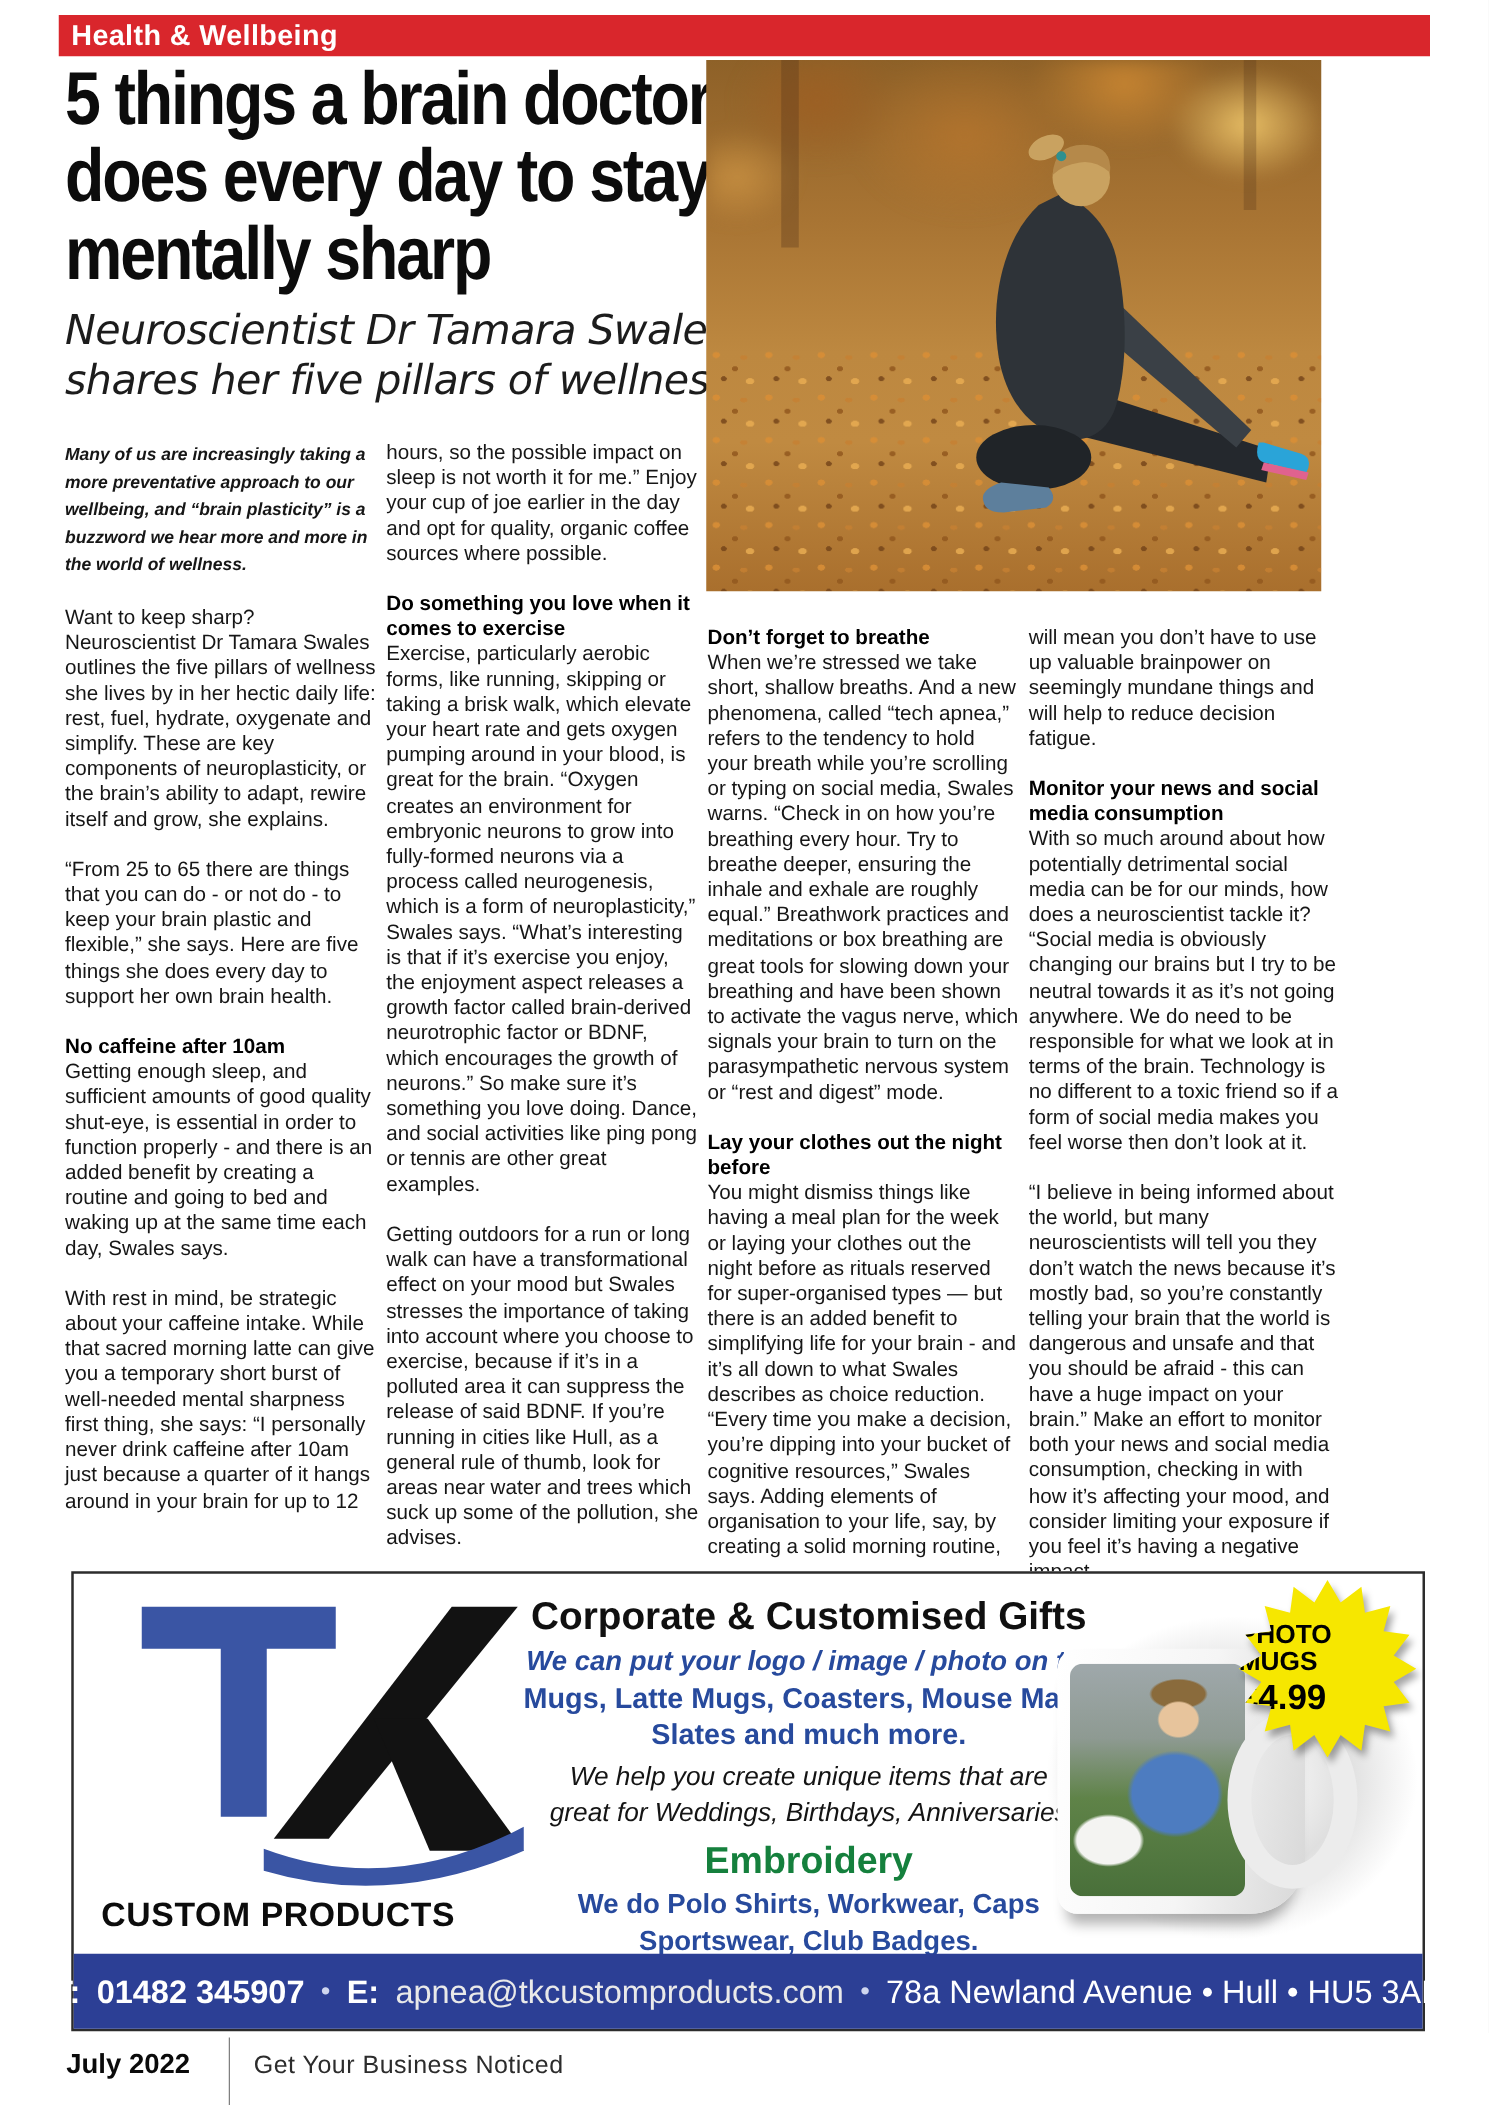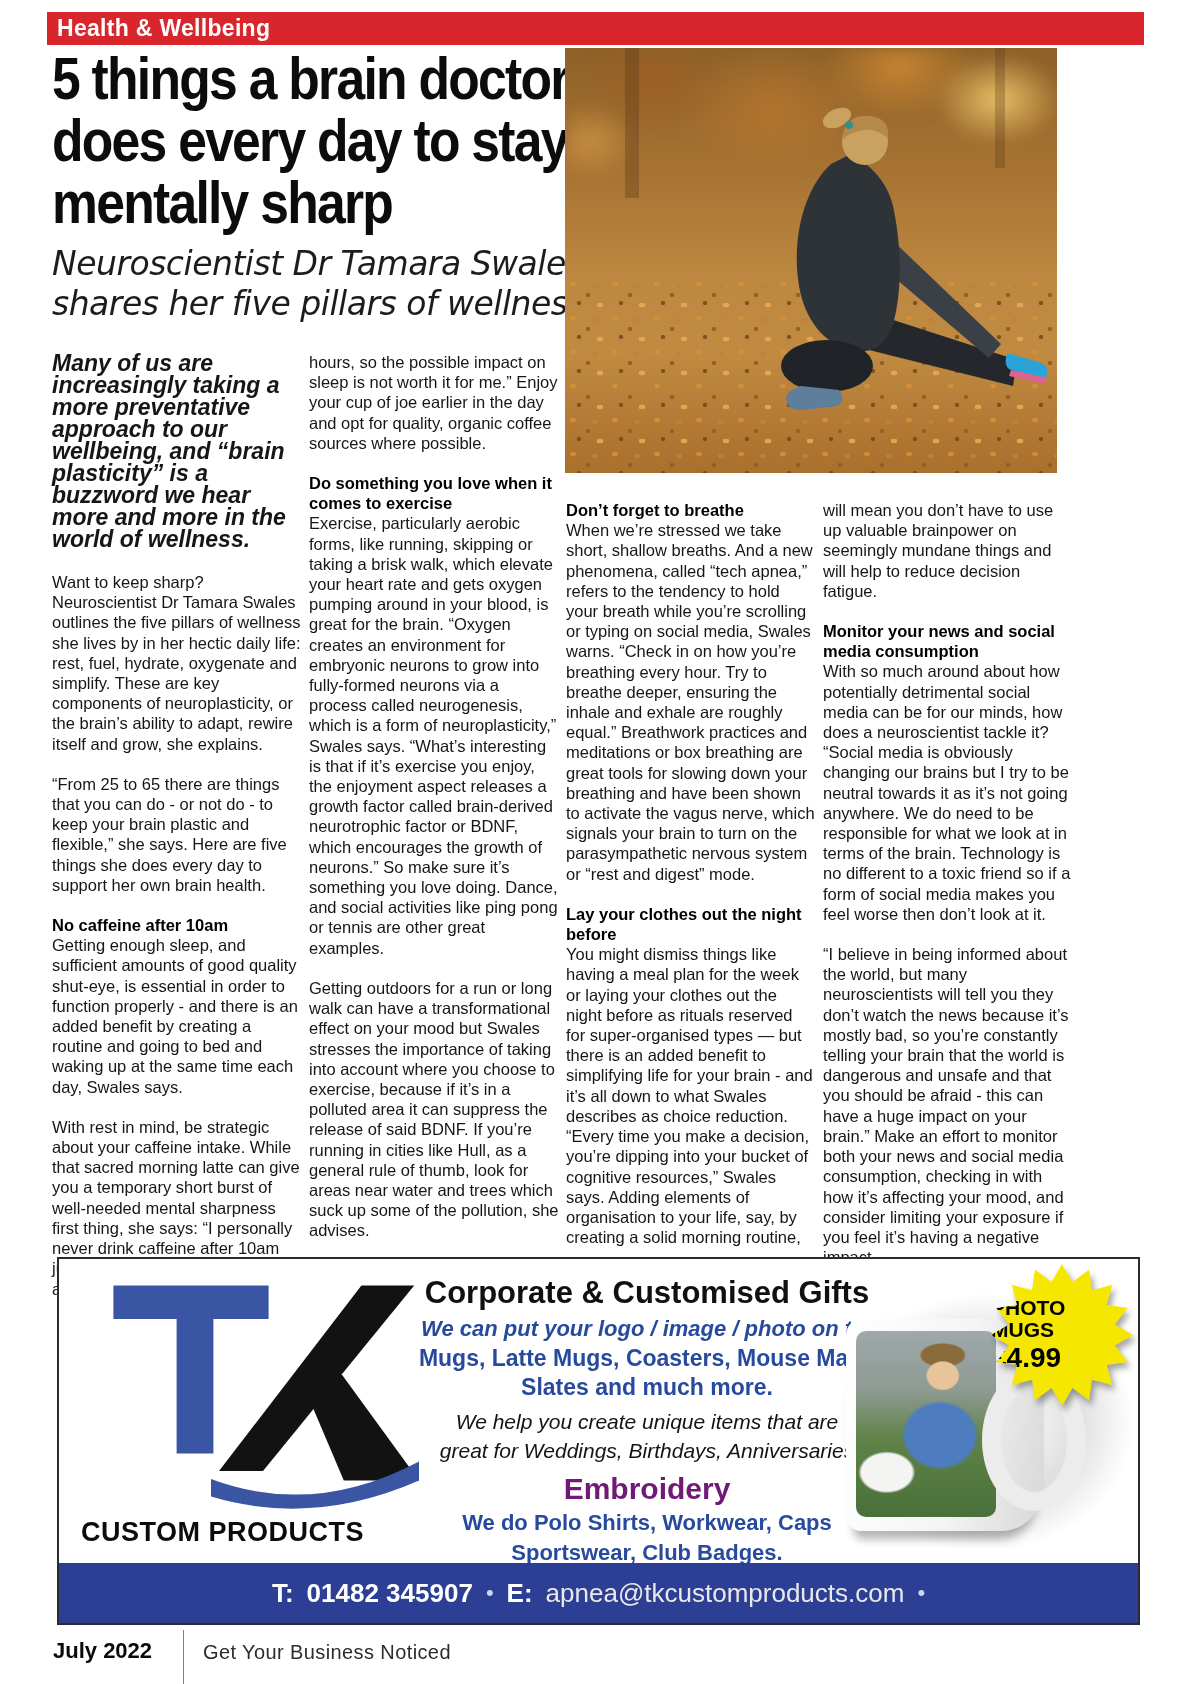--- a/index.html
+++ b/index.html
@@ -39,40 +39,40 @@
         radial-gradient(5px 4px at 14px 25px, rgba(114,66,24,.8) 45%, transparent 52%),
         radial-gradient(6px 4px at 30px 8px, rgba(198,128,50,.8) 45%, transparent 52%);
       background-size:42px 34px;}
   .photo svg{position:absolute;inset:0;}
 
   
   .col{position:absolute;width:250px;font-size:16.5px;line-height:20.2px;color:#161616;}
   .col p{margin:0 0 20px;}
   .col p:last-child{margin-bottom:0;}
   .col h3{margin:0;font-size:16.5px;line-height:20.2px;color:#000;}
-  .col .lead{font-weight:bold;font-style:italic;font-size:23px;line-height:22px;margin-bottom:22px;}
+  .col .lead{font-weight:bold;font-style:italic;font-size:14px;line-height:22px;margin-bottom:22px;}
   .col1{left:52px;top:352px;}
   .col2{left:309px;top:352px;}
   .col3{left:566px;top:500px;}
   .col4{left:823px;top:500px;}
 
   
   .ad{position:absolute;left:57px;top:1257px;width:1083px;height:368px;border:2px solid #2c2c2c;
       box-sizing:border-box;background:#fff;}
   .tk-logo{position:absolute;left:14px;top:12px;width:372px;height:248px;}
   .sr{position:absolute;width:1px;height:1px;overflow:hidden;clip-path:inset(50%);}
   .logo-name{position:absolute;left:22px;top:258px;font-size:27px;font-weight:bold;
              letter-spacing:.5px;color:#0c0c0c;}
 
   .ad-copy{position:absolute;left:332px;top:16px;width:512px;text-align:center;}
   .ad-h1{font-size:31px;font-weight:bold;color:#101010;margin:0 0 5px;}
   .ad-blue-italic{color:#274a9d;font-weight:bold;font-style:italic;font-size:22px;margin:0 0 3px;}
   .ad-blue{color:#274a9d;font-weight:bold;font-size:23px;margin:0 0 7px;}
   .ad-italic{font-style:italic;font-size:21px;color:#141414;margin:0 0 7px;line-height:1.3;}
-  .ad-h2{font-size:30px;font-weight:bold;color:#701a75;margin:4px 0 4px;}
+  .ad-h2{font-size:30px;font-weight:bold;color:#15803d;margin:4px 0 4px;}
   .ad-blue-sm{color:#274a9d;font-weight:bold;font-size:22px;margin:0 0 4px;}
   .ad-bespoke{color:#274a9d;font-weight:bold;font-style:italic;font-size:20px;margin-top:9px;}
 
   .mug-scene{position:absolute;right:4px;top:34px;width:330px;height:270px;
       background:radial-gradient(closest-side at 55% 48%, #f4f4f4 30%, #dfdfdf 62%, rgba(255,255,255,0) 100%);}
   .mug{position:absolute;left:42px;top:26px;width:198px;height:212px;
        background:linear-gradient(100deg,#ffffff 0%,#f5f5f5 55%,#d7d7d7 100%);
        border-radius:16px 44px 44px 16px/16px 44px 44px 16px;
        box-shadow:0 16px 10px -8px rgba(0,0,0,.3);}
   .mug::after{content:"";position:absolute;right:-42px;top:50px;width:66px;height:104px;
@@ -213,20 +213,21 @@
       </div>
     </div>
 
     <div class="ad-contact">
       <span class="b">T:</span>
       <span class="b">01482 345907</span>
       <span class="dot">•</span>
       <span class="b">E:</span>
       <span class="em">apnea@tkcustomproducts.com</span>
       <span class="dot">•</span>
+      <span>78a Newland Avenue • Hull • HU5 3AB</span>
     </div>
 
   </div>
 
   <div class="footer-issue">July 2022</div>
   <div class="footer-divider"></div>
   <div class="footer-tagline">Get Your Business Noticed</div>
 
 </div>
 

